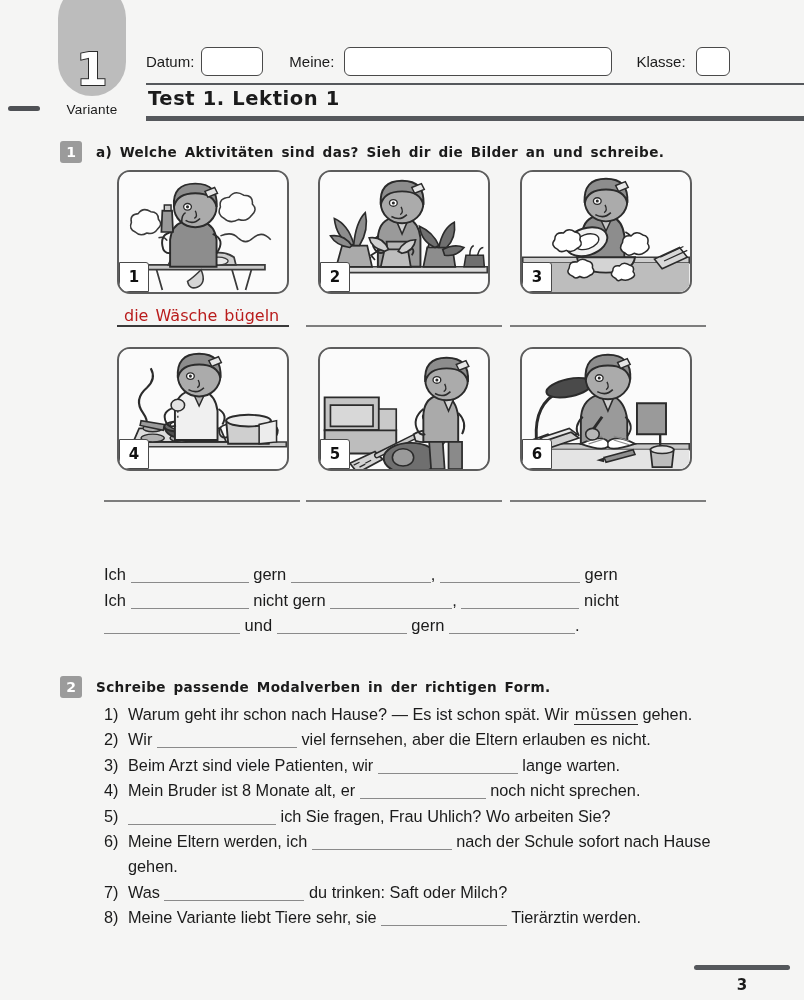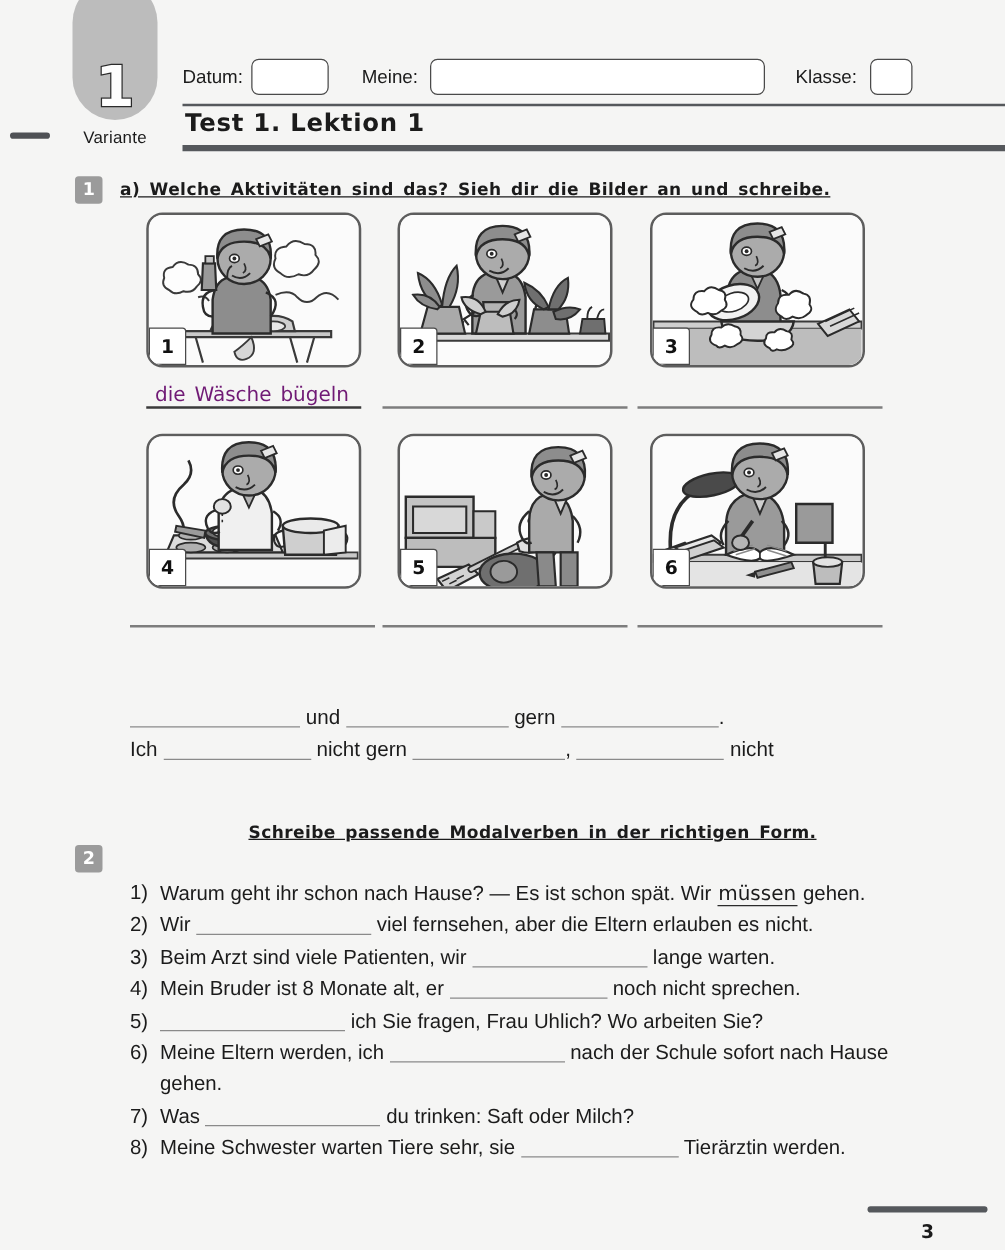--- a/index.html
+++ b/index.html
@@ -78,21 +78,20 @@
     font-size: 14px; font-weight: 700;
     display: flex; align-items: center; justify-content: center;
   }
 
   .prompt {
     position: absolute;
     font-family: "DejaVu Sans", sans-serif;
     font-size: 13.6px; font-weight: 700;
     letter-spacing: .35px; word-spacing: 2.5px;
     line-height: 1.42;
-    text-decoration: underline;
   }
 
   
   .panel {
     position: absolute;
     width: 172px; height: 124px;
     background: #fafafa;
     border: 2.2px solid #5d5d5d;
     border-radius: 13px;
     overflow: hidden;
@@ -107,21 +106,21 @@
     font-family: "DejaVu Sans", sans-serif;
     font-size: 15px; font-weight: 600; color: #111;
   }
 
   .ans-line {
     position: absolute; height: 1.6px; background: #7d7d7d;
   }
   .ans-written {
     position: absolute;
     font-family: "DejaVu Sans", sans-serif;
-    font-size: 16px; color: #701a75;
+    font-size: 16px; color: #b91c1c;
     word-spacing: 2px;
   }
   .ans-line-dark { background: #3a3a3a; height: 1.7px; }
 
   
   .body-text {
     position: absolute;
     font-size: 16.5px;
     line-height: 25.5px;
     color: #1b1b1b;
@@ -453,38 +452,46 @@
     <div class="panel-num">6</div>
   </div>
 
   <div class="ans-line" style="left:104px; top:500px; width:196px;"></div>
   <div class="ans-line" style="left:306px; top:500px; width:196px;"></div>
   <div class="ans-line" style="left:510px; top:500px; width:196px;"></div>
 
 
   <div class="body-text" style="left:104px; top:562px; width:620px;">
     <div>
-      <span class="blank" style="width:136px"></span>
-      <span>und</span>
-      <span class="blank" style="width:130px"></span>
+      <span>Ich</span>
+      <span class="blank" style="width:118px"></span>
       <span>gern</span>
-      <span class="blank" style="width:126px"></span><span>.</span>
+      <span class="blank" style="width:140px"></span><span>,</span>
+      <span class="blank" style="width:140px"></span>
+      <span>gern</span>
     </div>
     <div>
       <span>Ich</span>
       <span class="blank" style="width:118px"></span>
       <span>nicht gern</span>
       <span class="blank" style="width:122px"></span><span>,</span>
       <span class="blank" style="width:118px"></span>
       <span>nicht</span>
     </div>
+    <div>
+      <span class="blank" style="width:136px"></span>
+      <span>und</span>
+      <span class="blank" style="width:130px"></span>
+      <span>gern</span>
+      <span class="blank" style="width:126px"></span><span>.</span>
+    </div>
   </div>
 
   <div class="ex-badge" style="left:60px; top:676px;">2</div>
-  <div class="prompt" style="left:96px; top:657px; width:660px;text-align:center;">Schreibe  passende  Modalverben  in  der  richtigen  Form.</div>
+  <div class="prompt" style="left:96px; top:678px; width:660px;">Schreibe  passende  Modalverben  in  der  richtigen  Form.</div>
 
   <div class="num-list" style="left:104px; top:702px; width:630px;">
 
     <div class="li">
       <span class="li-n">1)</span>
       <span class="li-t"><span>Warum geht ihr schon nach Hause? — Es ist schon spät. Wir </span><span class="hand">müssen</span><span> gehen.</span></span>
     </div>
 
     <div class="li">
       <span class="li-n">2)</span>
@@ -511,21 +518,21 @@
       <span class="li-t"><span>Meine Eltern werden, ich </span><span class="blank" style="width:140px"></span><span> nach der Schule sofort nach Hause gehen.</span></span>
     </div>
 
     <div class="li">
       <span class="li-n">7)</span>
       <span class="li-t"><span>Was </span><span class="blank" style="width:140px"></span><span> du trinken: Saft oder Milch?</span></span>
     </div>
 
     <div class="li">
       <span class="li-n">8)</span>
-      <span class="li-t"><span>Meine Schwester warten Tiere sehr, sie </span><span class="blank" style="width:126px"></span><span> Tierärztin werden.</span></span>
+      <span class="li-t"><span>Meine Variante liebt Tiere sehr, sie </span><span class="blank" style="width:126px"></span><span> Tierärztin werden.</span></span>
     </div>
 
   </div>
 
   <div class="foot-bar"></div>
   <div class="foot-num">3</div>
 
 </div>
 
 </body></html>

